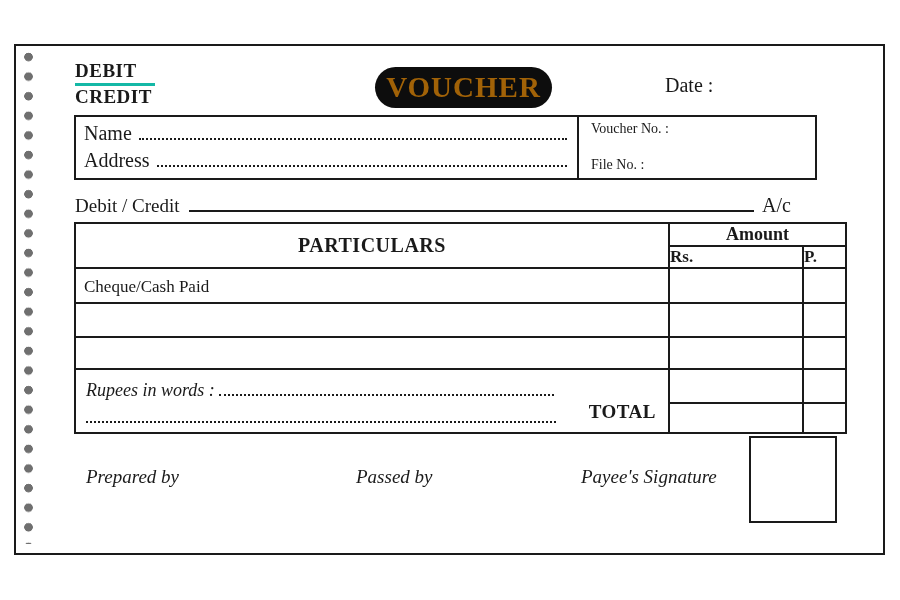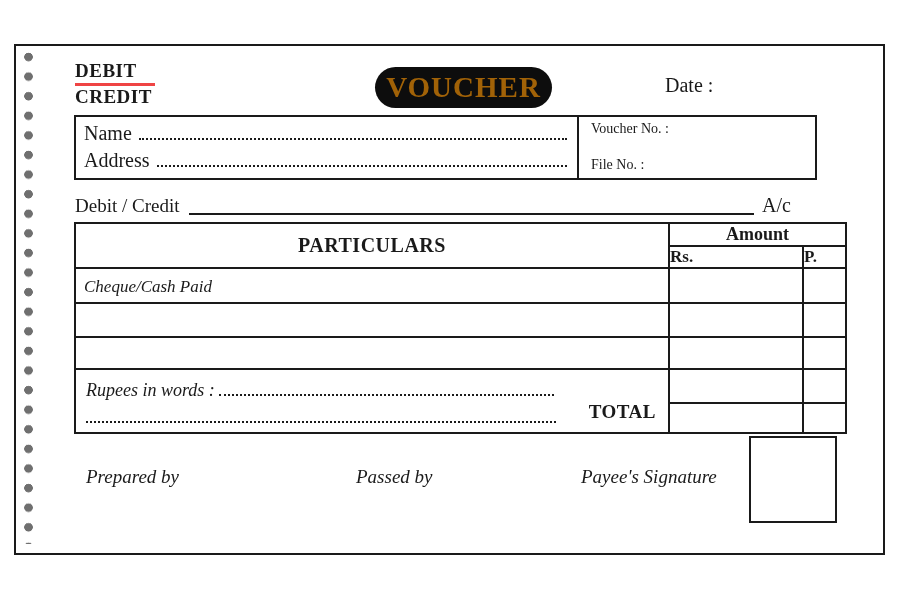--- a/index.html
+++ b/index.html
@@ -15,21 +15,21 @@
   .holes {
     position:absolute; left:7px; top:6px; width:11px; height:492px;
     background-image: radial-gradient(circle at 5.5px 5px, #6f6f6f 4px, rgba(0,0,0,0) 4.6px);
     background-size: 11px 19.6px; background-repeat: repeat-y;
   }
 
   .debit-credit { position:absolute; left:59px; top:14px; line-height:1.15; }
   .debit-credit .dc {
     display:block; font-weight:bold; font-size:19px; letter-spacing:0.5px;
   }
-  .debit-credit .dc-debit { border-bottom:3px solid #ef4444; padding-right:18px; padding-bottom:1px; }
+  .debit-credit .dc-debit { border-bottom:3px solid #14b8a6; padding-right:18px; padding-bottom:1px; }
 
   .badge {
     position:absolute; left:359px; top:21px; width:177px; height:41px;
     background:#0d0d0d; border-radius:21px;
     display:flex; align-items:center; justify-content:center;
   }
   .badge span { color:#a16207; font-weight:bold; font-size:29px; letter-spacing:1px; }
 
   .date-label { position:absolute; left:649px; top:28px; font-size:20px; }
 
@@ -42,34 +42,34 @@
     padding:5px 8px 6px 8px; display:flex; flex-direction:column; justify-content:space-between;
   }
   .leader-row { display:flex; align-items:baseline; font-size:20px; }
   .leader {
     flex:1 1 auto; border-bottom:2px dotted #1a1a1a; margin:0 2px 3px 7px; height:14px;
   }
   .party-right { flex:1; padding:4px 0 5px 12px; display:flex; flex-direction:column; justify-content:space-between; font-size:14px; }
 
   .acct-line {
     position:absolute; left:59px; top:148px; width:716px;
-    display:flex; align-items:flex-end; font-size:19px;
+    display:flex; align-items:center; font-size:19px;
   }
   .acct-rule { flex:1 1 auto; border-bottom:2px solid #1a1a1a; margin:0 8px 2px 10px; height:14px; }
   .acct-suffix { font-size:20px; }
 
   table.main-table {
     position:absolute; left:58px; top:176px; width:771px;
     border-collapse:collapse; table-layout:fixed;
   }
   table.main-table td { border:2px solid #1a1a1a; vertical-align:middle; }
   td.c-part { text-align:center; font-weight:bold; font-size:20px; letter-spacing:0.5px; }
   td.c-amount { text-align:center; font-weight:bold; font-size:18px; height:20px; }
   td.c-rsp { text-align:left; font-weight:bold; font-size:17px; height:20px; }
-  td.cell-item { font-size:17px; padding:2px 8px; vertical-align:top; padding-top:4px;font-style:italic; }
+  td.cell-item { font-size:17px; padding:2px 8px; vertical-align:top; padding-top:4px; }
   tr.r-item1 td { height:35px; }
   tr.r-item2 td { height:34px; }
   tr.r-item3 td { height:32px; }
   tr.r-words td { height:34px; }
   tr.r-total td { height:30px; }
   td.c-words { padding:6px 12px 6px 10px; }
   .words-line1 { display:flex; align-items:baseline; padding-right:102px; font-size:18px; }
   .words-line1 .ital { font-style:italic; white-space:nowrap; }
   .words-line1 .leader { margin:0 0 3px 4px; }
   .words-line2 { display:flex; align-items:flex-end; justify-content:space-between; margin-top:0; }

